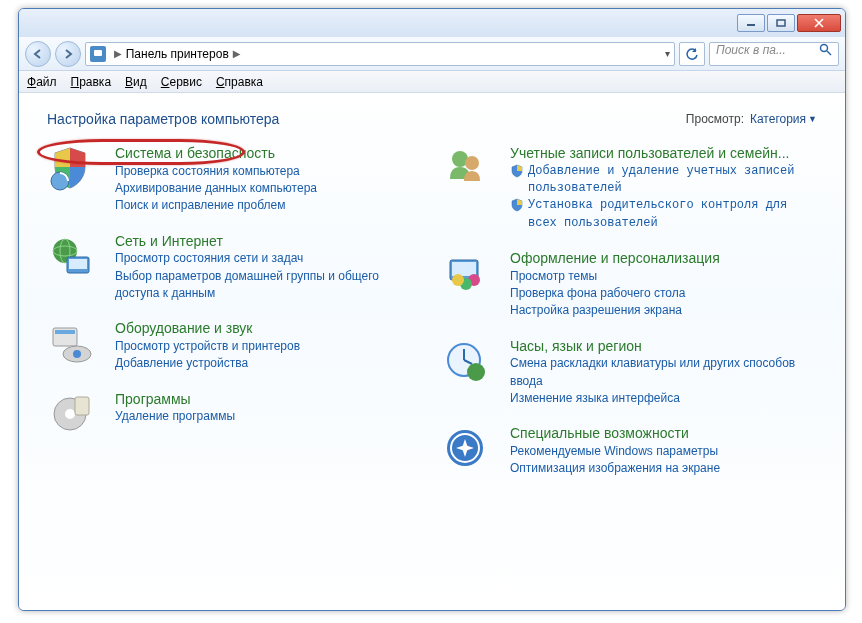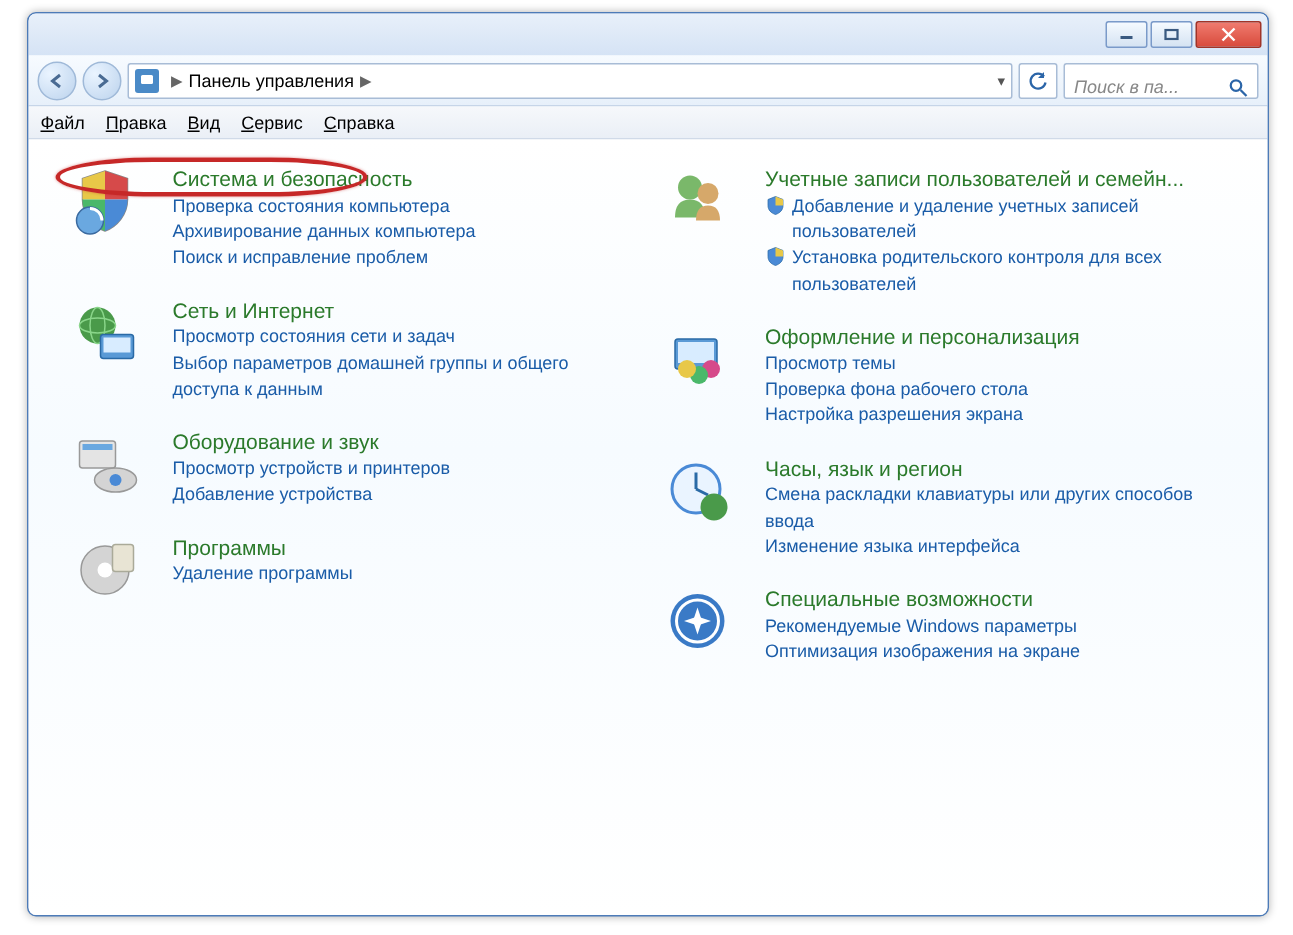--- a/index.html
+++ b/index.html
@@ -12,42 +12,42 @@
 .btn-max { background: linear-gradient(#f5faff,#d5e3f2); }
 .btn-close { width: 44px; background: linear-gradient(#f07b6f,#d84b3c); border-color: #a03428; color: #fff; margin-right: 4px; }
 .btn-close svg, .btn-min svg, .btn-max svg { display:block; }
 
 .nav-row { height: 34px; display: flex; align-items: center; padding: 0 6px; background: linear-gradient(#f7fbff,#e7f0fa); border-bottom: 1px solid #c6d5e8; gap: 4px; }
 .nav-arrow { width: 26px; height: 26px; border-radius: 50%; background: radial-gradient(circle at 30% 30%, #eaf4ff, #bcd3ed); border:1px solid #9fb9d8; display:flex; align-items:center; justify-content:center; color:#4a6b93; font-size:13px; }
 .addr-box { flex: 1; height: 24px; border: 1px solid #a8bcd6; background: #fff; display: flex; align-items: center; padding: 0 4px; font-size: 12px; border-radius: 2px; }
 .addr-icon { width:16px; height:16px; background:#4a8ac7; border-radius:2px; margin-right:4px; display:flex; align-items:center; justify-content:center; color:#fff; font-size:9px; }
 .addr-sep { color:#666; margin: 0 4px; font-size:10px; }
 .refresh-box { width: 26px; height: 24px; border: 1px solid #a8bcd6; background:#fff; display:flex; align-items:center; justify-content:center; color:#2b65a8; border-radius:2px; }
-.search-box { width: 130px; height: 24px; border: 1px solid #a8bcd6; background:#fff; display:flex; align-items:flex-end; padding:0 6px; color:#888; font-style:italic; border-radius:2px; gap:4px; }
+.search-box { width: 130px; height: 24px; border: 1px solid #a8bcd6; background:#fff; display:flex; align-items:flex-start; padding:0 6px; color:#888; font-style:italic; border-radius:2px; gap:4px; }
 .search-box .mag { color:#2b65a8; font-style:normal; font-size:13px; }
 
 .menu-row { height: 22px; background: linear-gradient(#f6f8fb,#eaeff6); border-bottom: 1px solid #d0dae8; display:flex; align-items:center; padding:0 8px; gap:14px; font-size:12px; }
 .menu-row span { cursor:default; }
 .menu-row u { text-decoration: underline; }
 
 .content { padding: 18px 28px 18px 28px; height: 518px; overflow:auto; background: linear-gradient(180deg,#fff 0%, #f6fbff 40%, #fff 100%); }
 .head-row { display:flex; align-items:center; margin-bottom: 18px; }
 .page-title { color:#1e4e8c; font-size:14px; font-weight:normal; flex:1; }
 .view-label { color:#444; font-size:12px; margin-right:6px; }
 .view-drop { color:#1e4e8c; font-size:12px; display:flex; align-items:center; gap:2px; }
 
 .columns { display:flex; gap: 20px; }
 .col { flex:1; display:flex; flex-direction:column; gap: 18px; }
 
 .cat { display:flex; gap:22px; }
 .cat-icon { width:46px; height:46px; flex-shrink:0; display:flex; align-items:center; justify-content:center; }
 .cat-body { flex:1; }
 .cat-title { color:#2b7a2b; font-size:14px; line-height:1.25; cursor:pointer; }
 .cat-link { color:#1a5ca8; font-size:12px; line-height:1.45; cursor:pointer; display:block; }
-.shield-line { display:flex; align-items:flex-start; gap:4px; }
+.shield-line { display:flex; align-items:flex-start; gap:4px;font-family:Liberation Mono, monospace; }
 .mini-shield { width:14px; height:14px; flex-shrink:0; margin-top:1px; }
 
 .highlight-oval { position:absolute; border:3px solid #c62828; border-radius: 50% / 80%; pointer-events:none; box-shadow: 0 0 2px rgba(198,40,40,0.5); }
 .rel { position:relative; }
 
 
 svg { display:block; }
 </style>
 </head>
 <body>
@@ -85,21 +85,21 @@
           <path d="M4 2 L9 6 L4 10" fill="none" stroke="#4a6b93" stroke-width="2"></path>
         </svg>
     </div>
     <div class="addr-box">
       <span class="addr-icon">
         <svg width="10" height="10">
             <rect x="1" y="1" width="8" height="6" fill="#fff" rx="1"></rect>
           </svg>
       </span>
       <span class="addr-sep">▶</span>
-      <span>Панель управления</span>
+      <span>Панель принтеров</span>
       <span class="addr-sep">▶</span>
       <span style="flex:1"></span>
       <span style="color:#555;font-size:10px;">▾</span>
     </div>
     <div class="refresh-box">
       <svg width="14" height="14">
           <path d="M11 4 A5 5 0 1 0 12 8" fill="none" stroke="#2b65a8" stroke-width="1.5"></path>
           <path d="M11 1 L11 5 L7 5 Z" fill="#2b65a8"></path>
         </svg>
     </div>
@@ -118,20 +118,28 @@
   <div class="menu-row">
     <span><u>Ф</u><span></span>айл</span>
     <span><u>П</u>равка</span>
     <span><u>В</u>ид</span>
     <span><u>С</u>ервис</span>
     <span><u>С</u>правка</span>
   </div>
 
   <div class="content">
 
+    <div class="head-row">
+      <div class="page-title">Настройка параметров компьютера</div>
+      <div class="view-label">Просмотр:</div>
+      <div class="view-drop">
+        <span>Категория</span>
+        <span style="font-size:9px;">▼</span>
+      </div>
+    </div>
 
     <div class="columns">
 
       <div class="col">
 
         <div class="cat rel">
           <div class="cat-icon">
             <svg width="46" height="46" viewBox="0 0 46 46">
               <path d="M23 3 L38 8 V22 C38 32 31 40 23 43 C15 40 8 32 8 22 V8 Z" fill="#f4f4f4" stroke="#888"></path>
               <path d="M23 3 L38 8 V22 H23 Z" fill="#d64a4a"></path>

